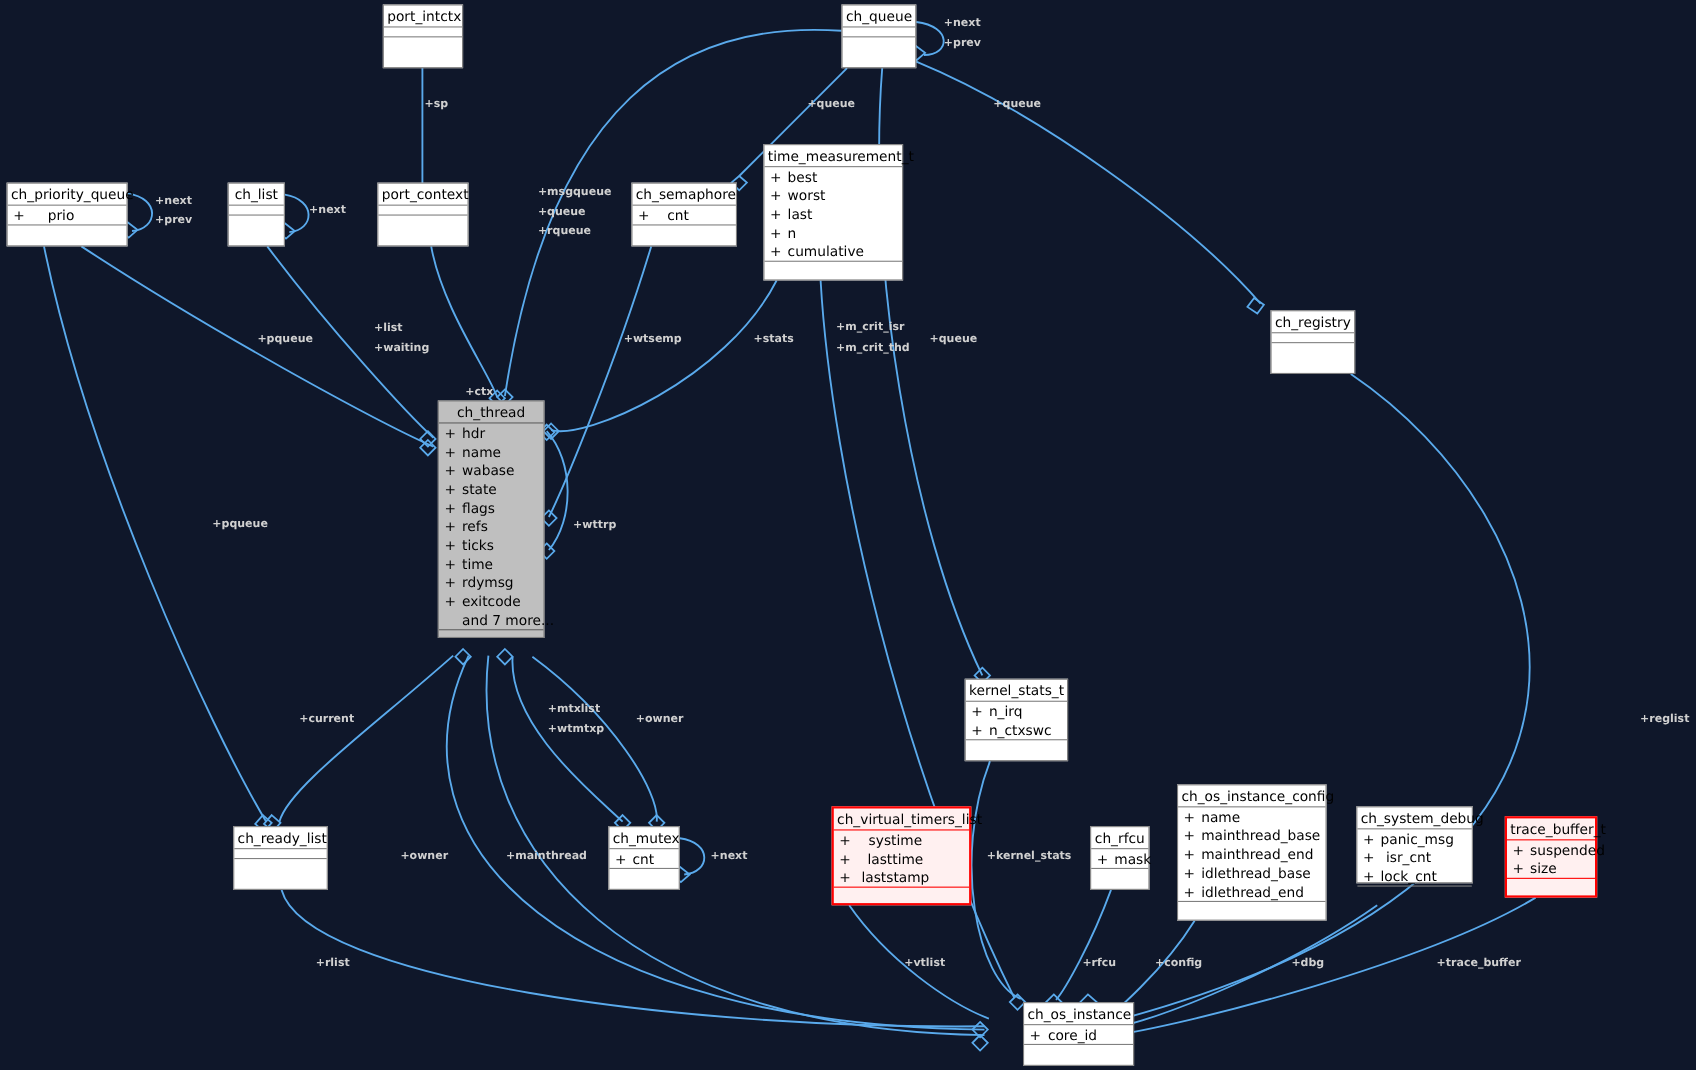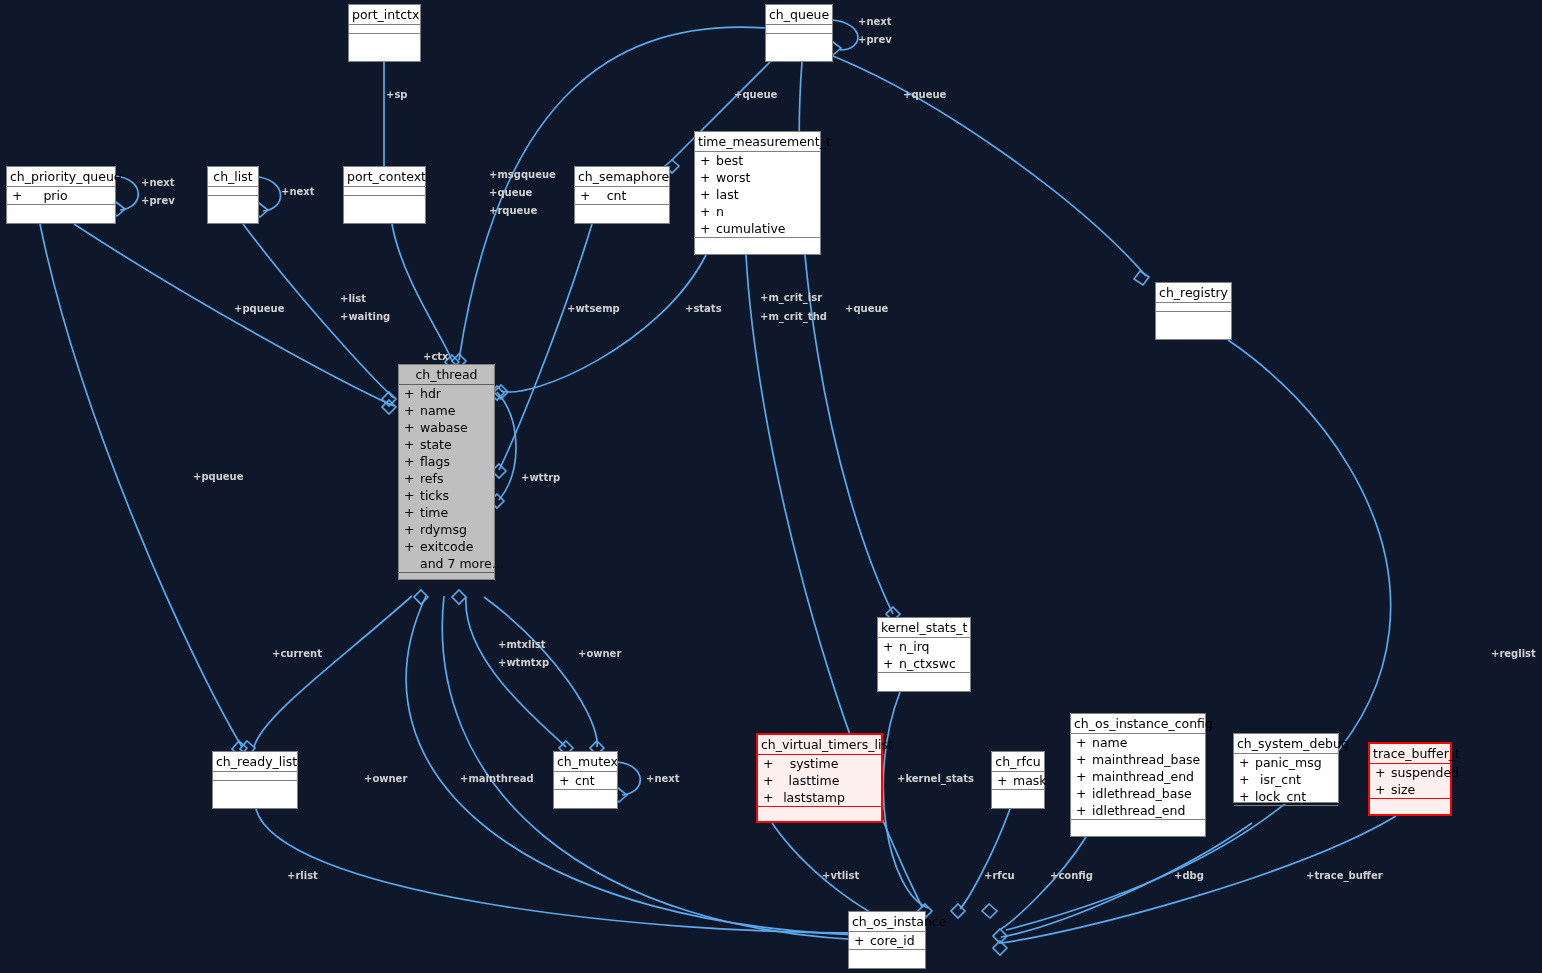--- a/index.html
+++ b/index.html
@@ -421,21 +421,21 @@
           <span class="nm">suspended</span>
         </div>
       <div class="attr">
           <span class="plus">+</span>
           <span class="nm">size</span>
         </div>
     </div>
     <div class="ops"></div>
   </div>
 
-  <div class="node" style="left:848px;top:911px;width:78px;height:58px;">
+  <div class="node" style="left:930px;top:911px;width:101px;height:58px;">
     <div class="title">ch_os_instance</div>
     <div class="attrs">
       <div class="attr center">
           <span class="plus">+</span>
           <span class="nm">core_id</span>
         </div>
     </div>
     <div class="ops"></div>
   </div>
 

